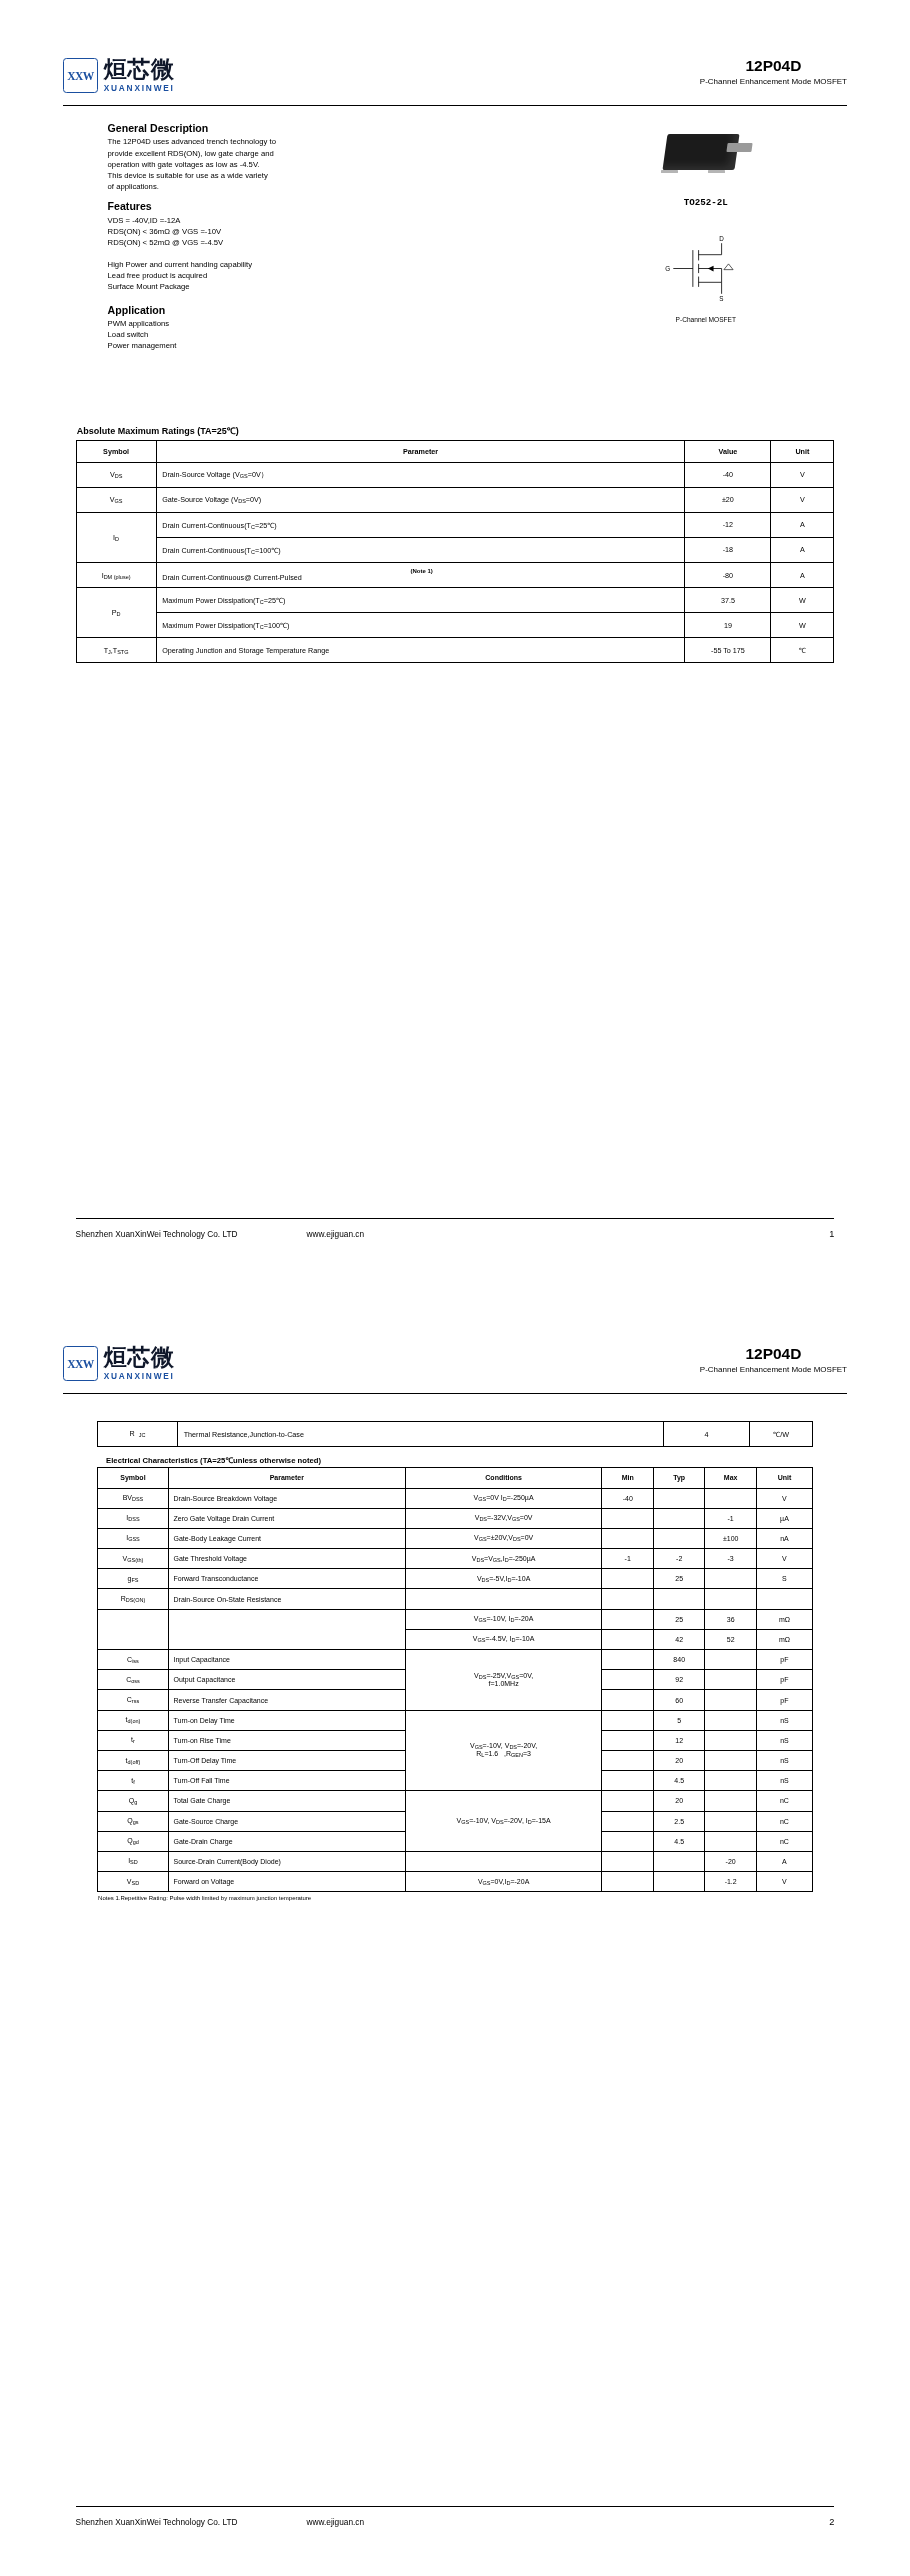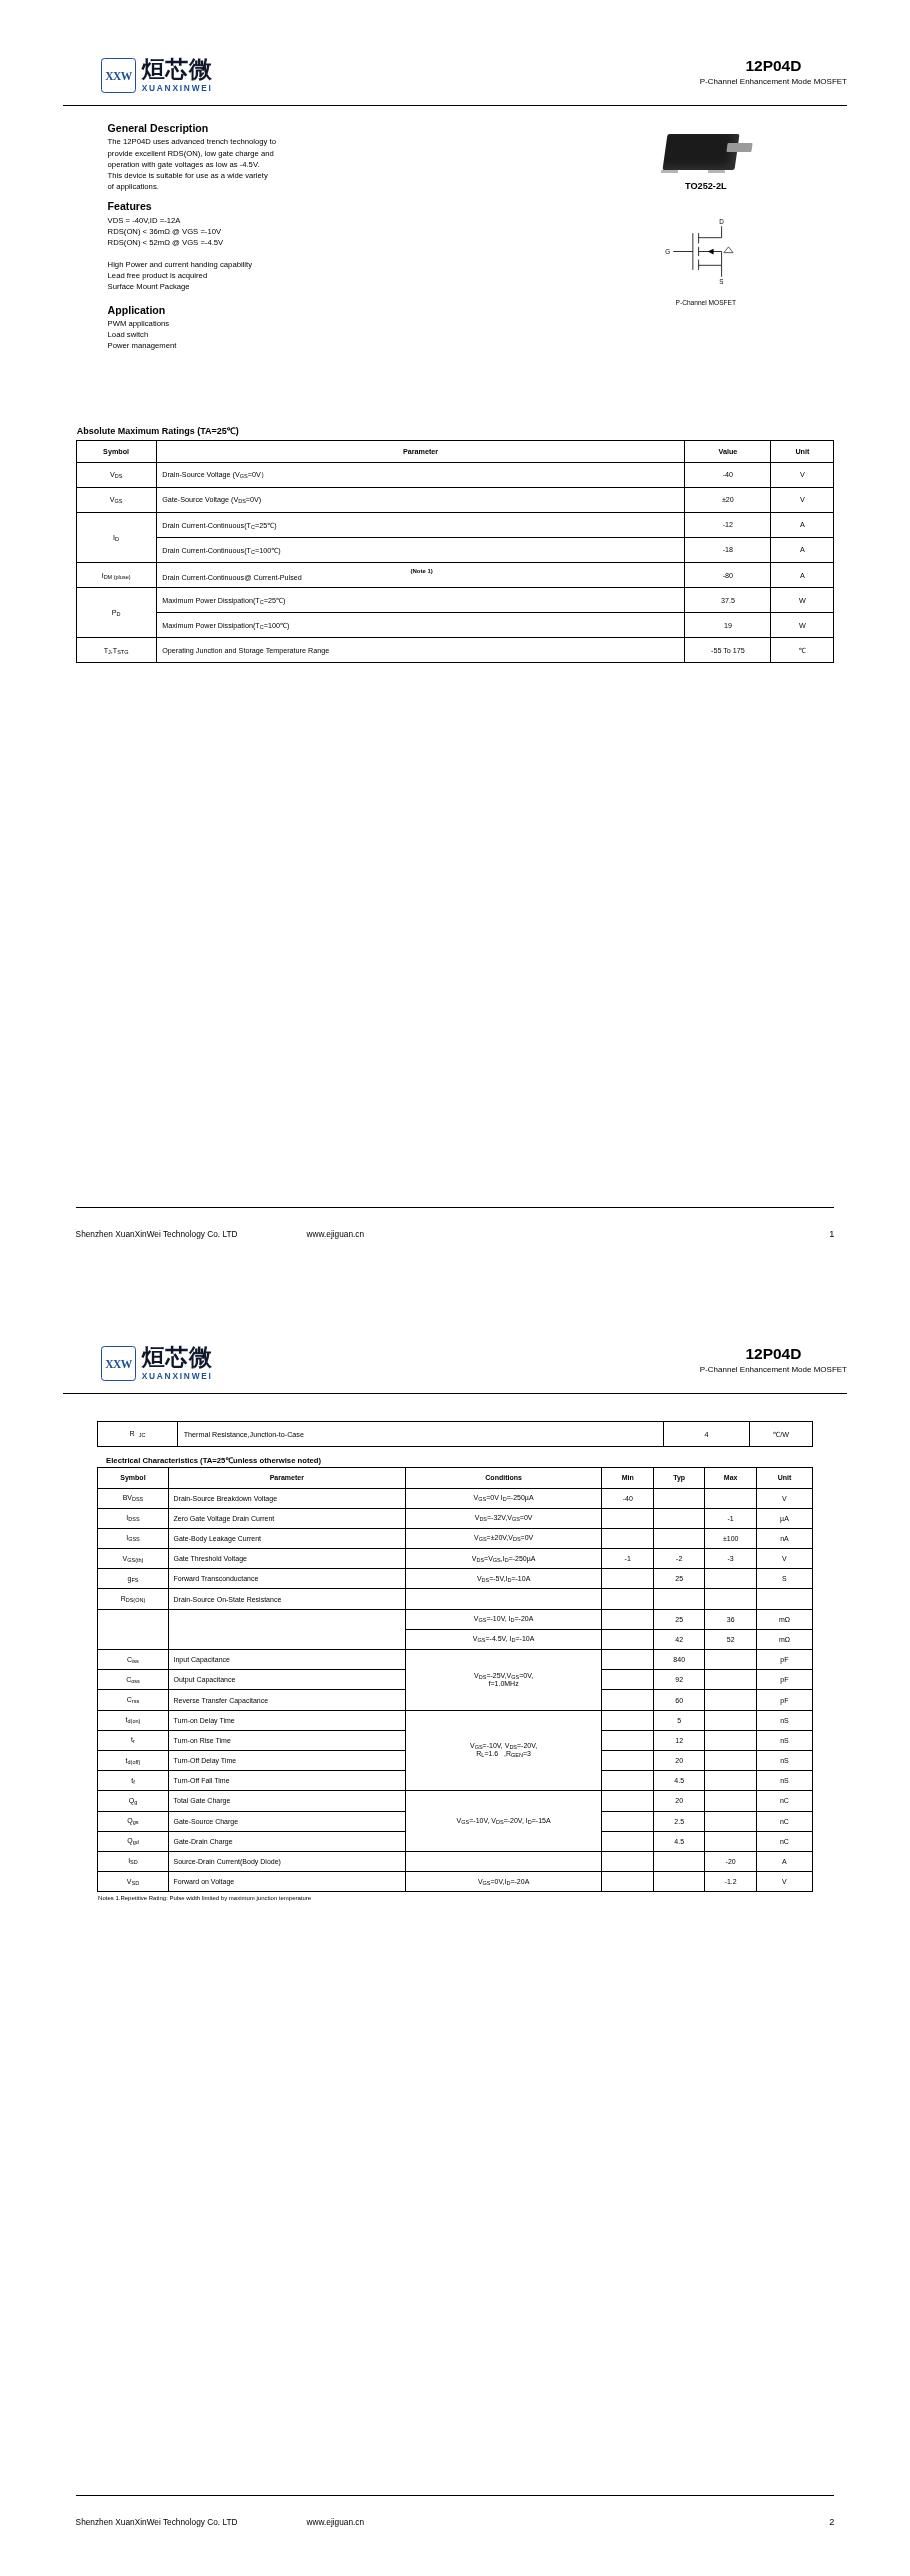--- a/index.html
+++ b/index.html
@@ -45,21 +45,20 @@
     left: 0; top: 0;
     display: flex;
     align-items: flex-start;
   }
   .logo-mark {
     width: 33px; height: 33px;
     border: 1.7px solid #1a4fa0;
     border-radius: 3.4px;
     position: relative;
     margin-top: 1.1px;
-    margin-left: 38px;
   }
   .logo-mark span {
     position: absolute;
     left: 0; right: 0;
     top: 50%;
     transform: translateY(-50%);
     text-align: center;
     font-size: 11.5px;
     font-weight: bold;
     color: #1a4fa0;
@@ -166,20 +165,22 @@
   }
   .pkg-pin {
     position: absolute;
     background: #b5b5b5;
     height: 3.4px; width: 17px;
     border-radius: 0.6px;
   }
   .pkg-cap {
     font-size: 9.2px;
     font-weight: bold;
+    margin-top: 16px;
+    font-family: Liberation Mono, monospace;
   }
   .sym-wrap {
     margin-top: 26px;
     position: relative;
     height: 76px;
   }
   .sym-cap {
     font-size: 6.6px;
     margin-top: 12.6px;
     color: #000;
@@ -217,21 +218,21 @@
     top: 424px;
   }
   .amr td { height: 20.7px; }
 
   
   .footer {
     position: absolute;
     left: 12.6px; right: 12.6px;
     bottom: 49px;
     border-top: 1.1px solid #000;
-    padding-top: 21px;
+    padding-top: 10px;
     display: flex;
     align-items: center;
   }
   .f-left { font-size: 8.3px; }
   .f-mid { font-size: 8.3px; margin-left: 69px; }
   .f-right { margin-left: auto; font-size: 9.2px; }
   .therm td { height: 20.7px; }
   .ec-title {
     font-size: 7.7px;
     font-weight: bold;

